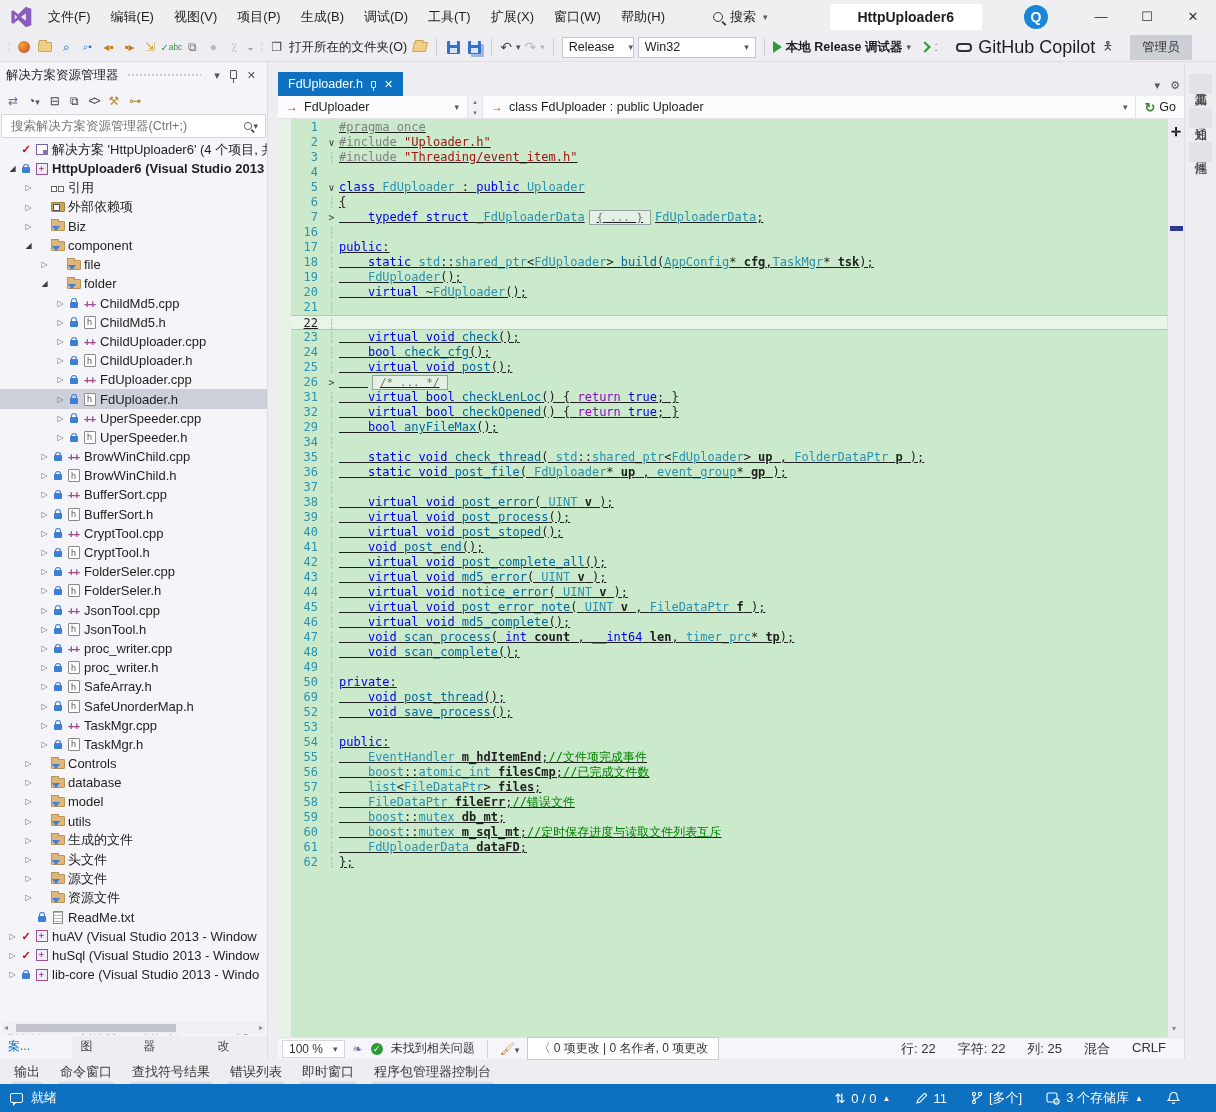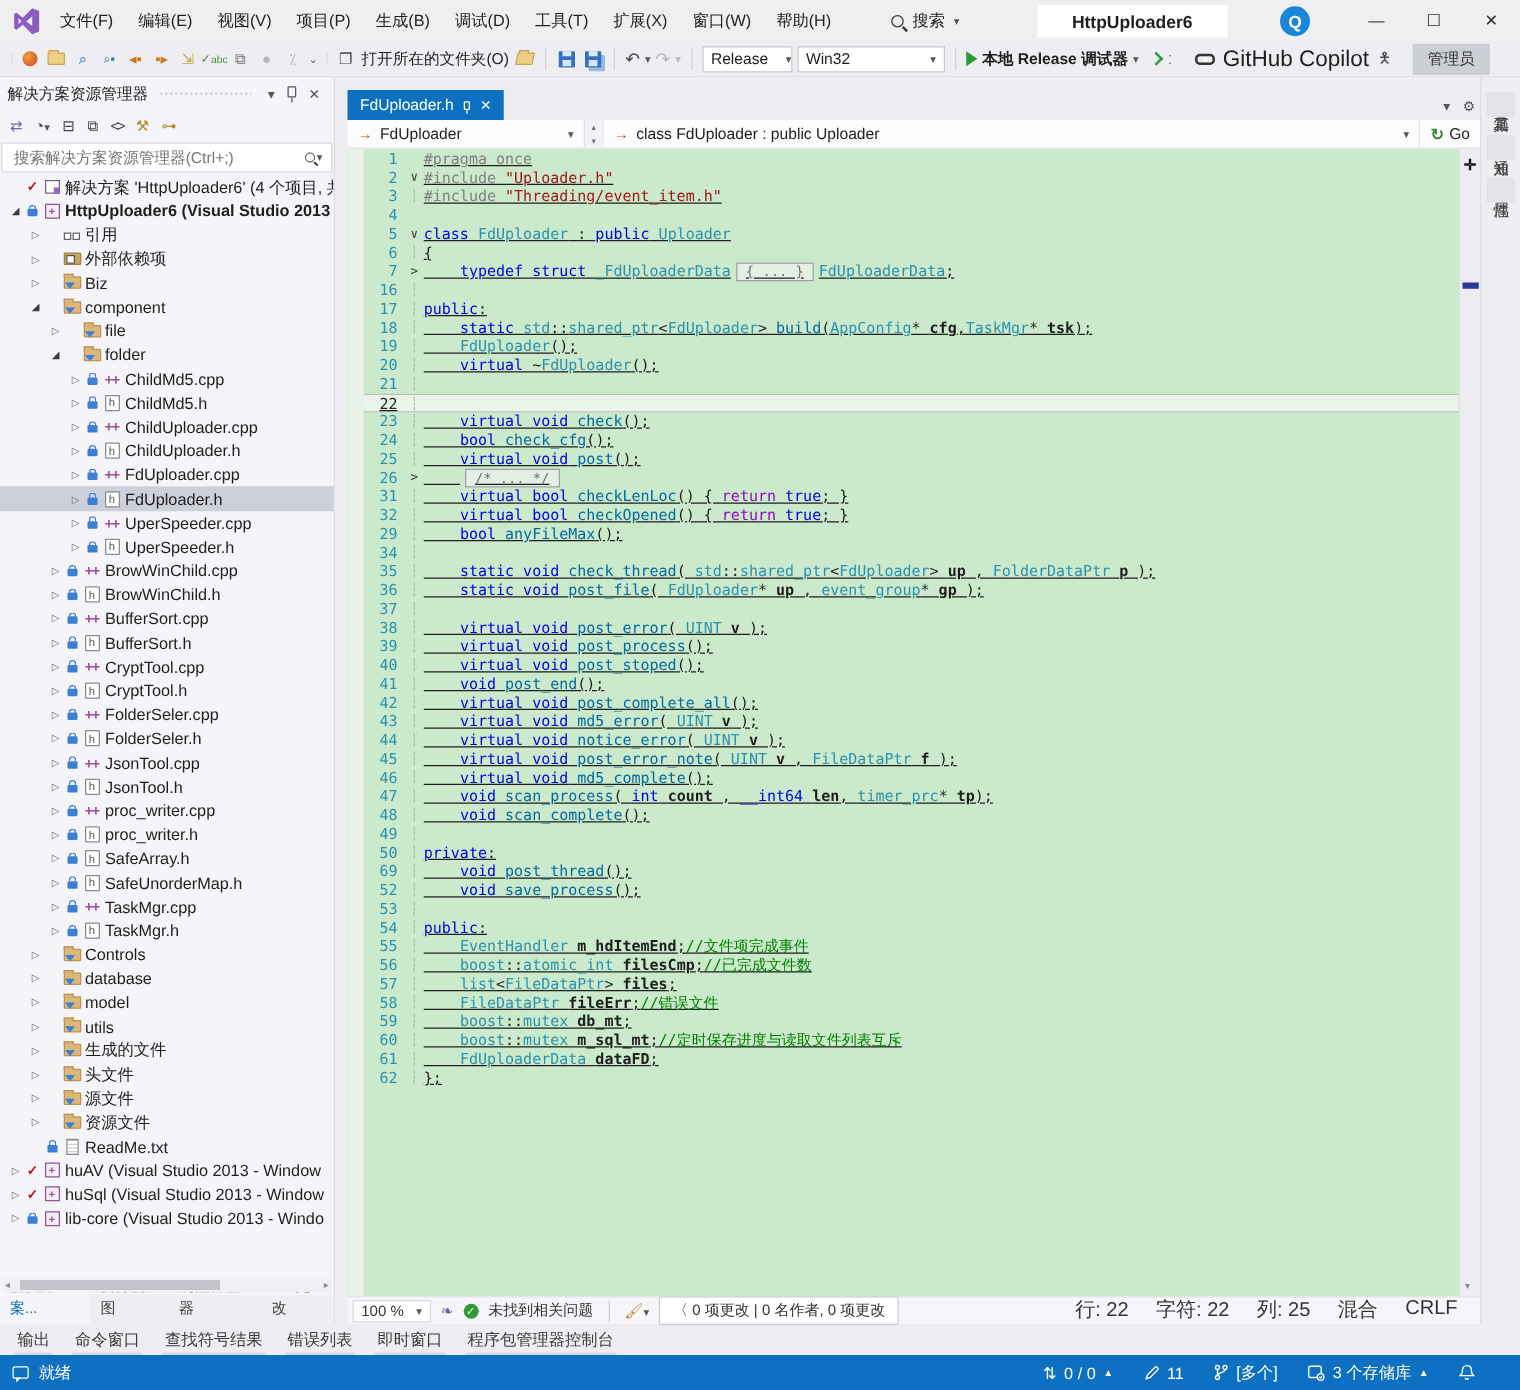--- a/index.html
+++ b/index.html
@@ -129,21 +129,21 @@
   .vscroll { width:17px; background:#EDEDF1; border-left:1px solid #DDDDE4; position:relative; flex:none; }
   .vscroll .plus { position:absolute; top:6px; left:3px; color:#111; font-size:12px; font-weight:bold; }
   .vscroll .mark { position:absolute; top:107px; left:2px; width:13px; height:5px; background:#2B3990; }
   .vscroll .arr { position:absolute; left:4px; font-size:8px; color:#888; }
   
   .ed-status { height:22px; background:#F6F6FA; display:flex; align-items:center; font-size:12px; color:#333; padding:0 4px; gap:8px; border-top:1px solid #E2E2E8; }
   .zoom-combo { display:flex; gap:10px; align-items:center; border:1px solid #D6D6DE; background:#fff; padding:1px 6px; }
   .okdot { width:12px; height:12px; border-radius:50%; background:#2E9A34; color:#fff; font-size:9px; display:flex; align-items:center; justify-content:center; }
   .brush { color:#B58A2E; font-size:12px; }
   .changes-box { border:1px solid #C9C9D2; background:#FFFFFF; padding:2px 10px; display:flex; align-items:center; gap:6px; }
-  .ed-status .right { margin-left:auto; display:flex; gap:22px; padding-right:14px; font-size:16px; }
+  .ed-status .right { margin-left:auto; display:flex; gap:22px; padding-right:14px; font-size:13px; }
   
   .right-strip { width:32px; background:#EEEEF2; border-left:1px solid #DDDDE4; display:flex; flex-direction:column; align-items:center; padding-top:12px; gap:14px; }
   .vtab { writing-mode:vertical-rl; font-size:12.5px; color:#444; background:#E2E2E8; padding:10px 3px; }
   
   .panel-tabs { height:25px; background:#EEEEF2; display:flex; gap:4px; padding:2px 6px 0; font-size:13px; }
   .ptab { padding:2px 8px 0; color:#3B3B3B; position:relative; }
   .ptab::after { content:""; position:absolute; left:6px; right:6px; bottom:-2px; height:4px; background:#D9D9E0; }
   
   .statusbar { height:28px; background:#0E70C0; color:#fff; display:flex; align-items:center; font-size:13px; padding:0 10px; position:absolute; left:0; right:0; bottom:0; }
   .bubble { width:13px; height:10px; border:1.4px solid #fff; border-radius:2px; position:relative; margin-right:8px; }

